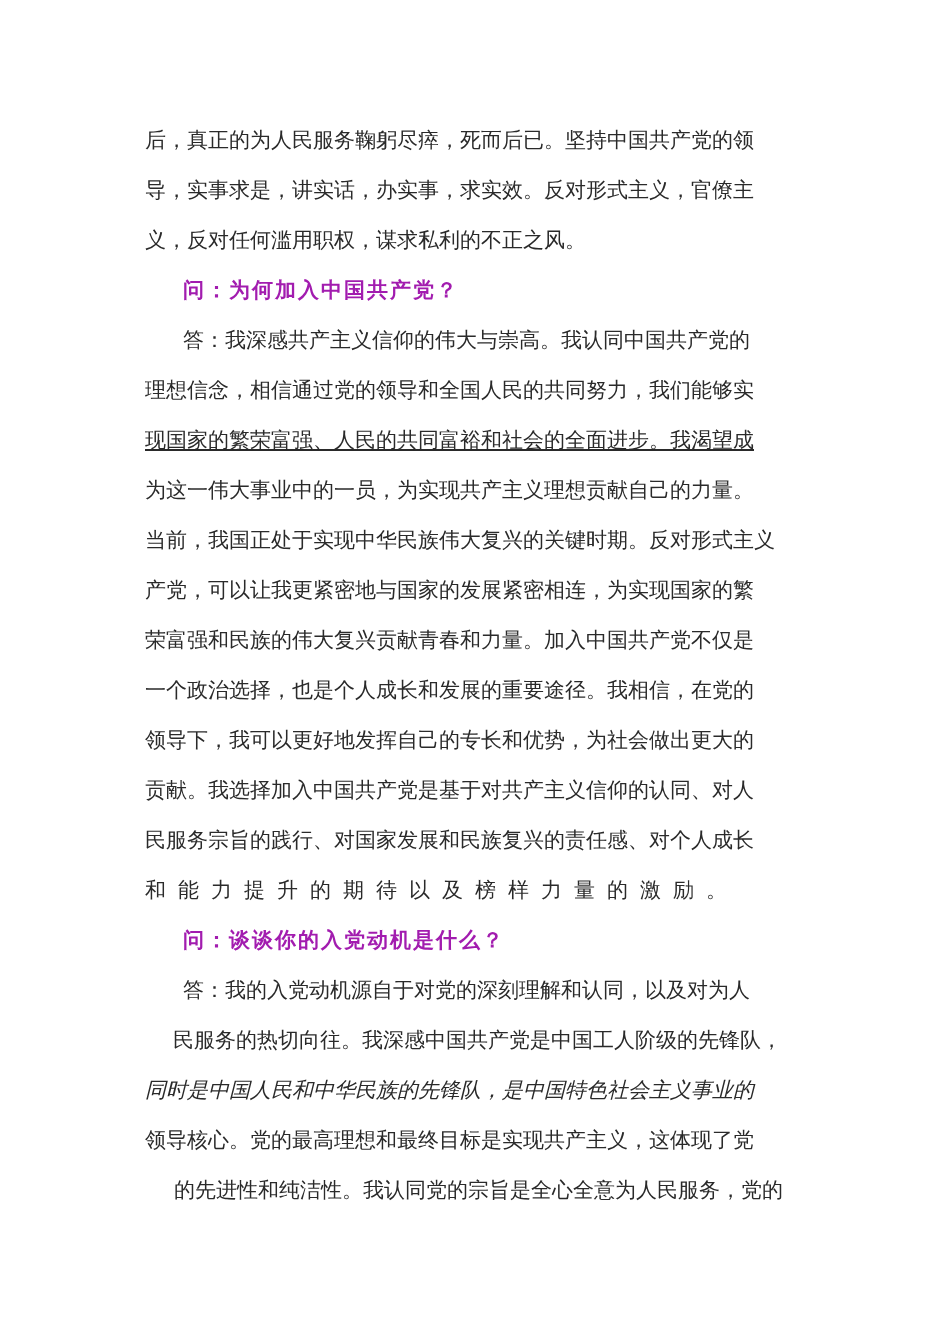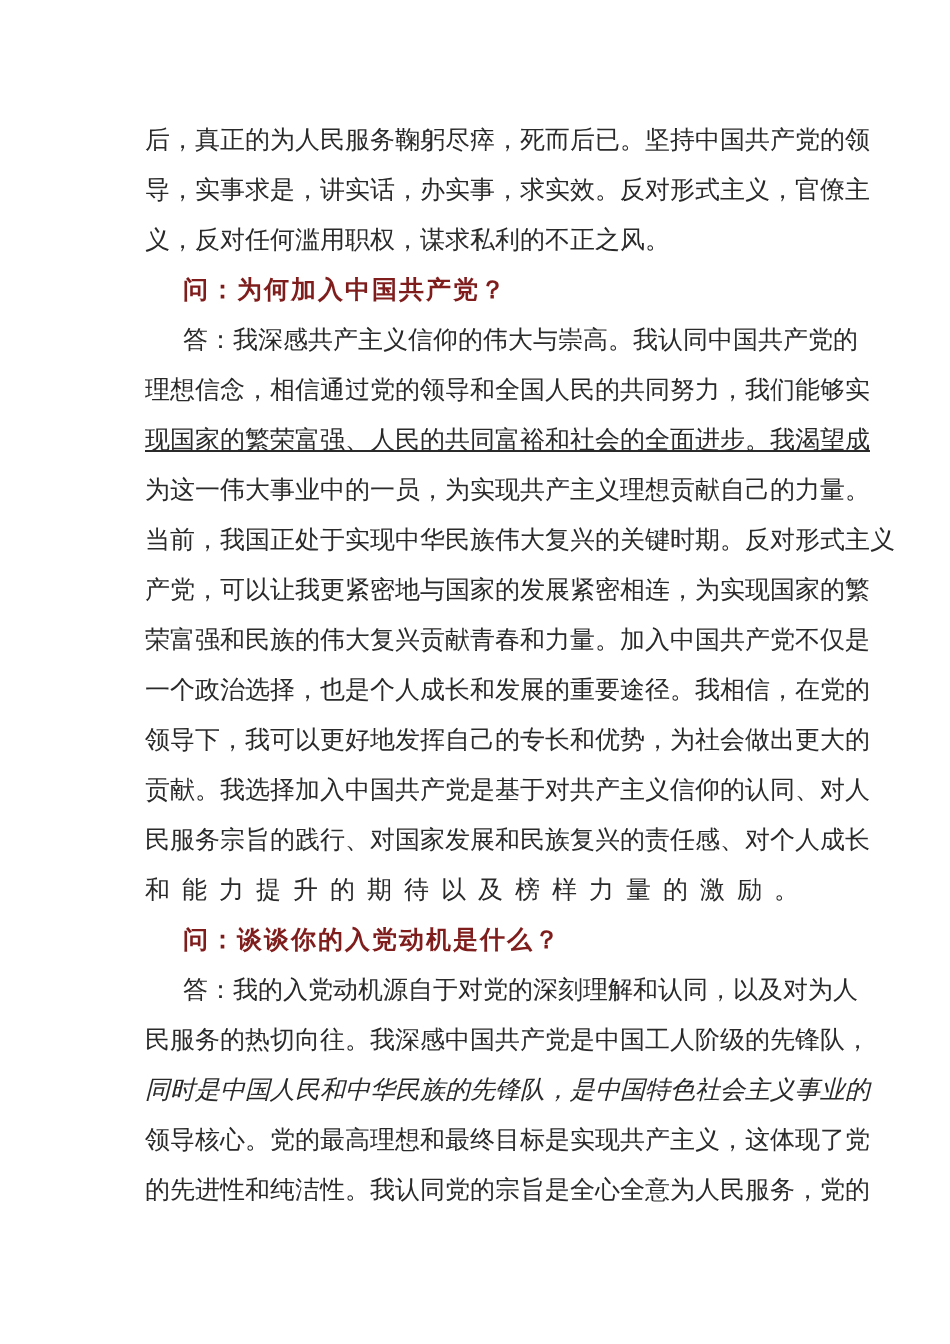--- a/index.html
+++ b/index.html
@@ -1,47 +1,47 @@
 <!DOCTYPE html>
 <html><head>
 <meta charset="utf-8">
 <style>
   html, body { margin:0; padding:0; background:#ffffff; }
   body { width:950px; height:1344px; position:relative; overflow:hidden;
          font-family: "DejaVu Serif", "Liberation Serif", serif; color:#2a2a2a; }
   .page { position:absolute; left:145px; top:115px; width:662px; }
-  .line { height:50px; line-height:50px; font-size:25px; white-space:nowrap;
+  .line { height:50px; line-height:50px; font-size:21px; white-space:nowrap;
           letter-spacing:12px; overflow:visible; }
   .line.indent { padding-left:38px; }
-  .q { font-weight:bold; font-family: "DejaVu Sans", "Liberation Sans", sans-serif; letter-spacing:2px; color:#7f1d1d; }
+  .q { font-weight:bold; font-family: "DejaVu Sans", "Liberation Sans", sans-serif; letter-spacing:2px; color:#a21caf; }
 </style>
 </head>
 <body>
 
 <div class="page">
 
   <div class="line" style="letter-spacing: 0px;">后，真正的为人民服务鞠躬尽瘁，死而后已。坚持中国共产党的领</div>
   <div class="line" style="letter-spacing: 0px;">导，实事求是，讲实话，办实事，求实效。反对形式主义，官僚主</div>
   <div class="line" style="letter-spacing: 0px;">义，反对任何滥用职权，谋求私利的不正之风。</div>
 
   <div class="line indent q">问：为何加入中国共产党？</div>
 
   <div class="line indent" style="letter-spacing: 0px;">答：我深感共产主义信仰的伟大与崇高。我认同中国共产党的</div>
   <div class="line" style="letter-spacing: 0px;">理想信念，相信通过党的领导和全国人民的共同努力，我们能够实</div>
   <div class="line" style="letter-spacing: 0px; text-decoration: underline;">现国家的繁荣富强、人民的共同富裕和社会的全面进步。我渴望成</div>
   <div class="line" style="letter-spacing: 0px;">为这一伟大事业中的一员，为实现共产主义理想贡献自己的力量。</div>
   <div class="line" style="letter-spacing: 0px;">当前，我国正处于实现中华民族伟大复兴的关键时期。反对形式主义</div>
-  <div class="line" style="letter-spacing: 0px; text-align: center;">产党，可以让我更紧密地与国家的发展紧密相连，为实现国家的繁</div>
+  <div class="line" style="letter-spacing: 0px;">产党，可以让我更紧密地与国家的发展紧密相连，为实现国家的繁</div>
   <div class="line" style="letter-spacing: 0px;">荣富强和民族的伟大复兴贡献青春和力量。加入中国共产党不仅是</div>
   <div class="line" style="letter-spacing: 0px;">一个政治选择，也是个人成长和发展的重要途径。我相信，在党的</div>
   <div class="line" style="letter-spacing: 0px;">领导下，我可以更好地发挥自己的专长和优势，为社会做出更大的</div>
   <div class="line" style="letter-spacing: 0px;">贡献。我选择加入中国共产党是基于对共产主义信仰的认同、对人</div>
   <div class="line" style="letter-spacing: 0px;">民服务宗旨的践行、对国家发展和民族复兴的责任感、对个人成长</div>
   <div class="line" style="letter-spacing: 12px;">和能力提升的期待以及榜样力量的激励。</div>
 
   <div class="line indent q">问：谈谈你的入党动机是什么？</div>
 
   <div class="line indent" style="letter-spacing: 0px;">答：我的入党动机源自于对党的深刻理解和认同，以及对为人</div>
-  <div class="line" style="letter-spacing: 0px;">民服务的热切向往。我深感中国共产党是中国工人阶级的先锋队，</div>
+  <div class="line" style="letter-spacing: 0px; margin-left: 28px;">民服务的热切向往。我深感中国共产党是中国工人阶级的先锋队，</div>
   <div class="line" style="letter-spacing: 0px; font-style: italic;">同时是中国人民和中华民族的先锋队，是中国特色社会主义事业的</div>
   <div class="line" style="letter-spacing: 0px; font-family: Liberation Serif, serif;">领导核心。党的最高理想和最终目标是实现共产主义，这体现了党</div>
-  <div class="line" style="letter-spacing: 0px;">的先进性和纯洁性。我认同党的宗旨是全心全意为人民服务，党的</div>
+  <div class="line" style="letter-spacing: 0px; margin-left: 29px;">的先进性和纯洁性。我认同党的宗旨是全心全意为人民服务，党的</div>
 </div>
 
 </body></html>

